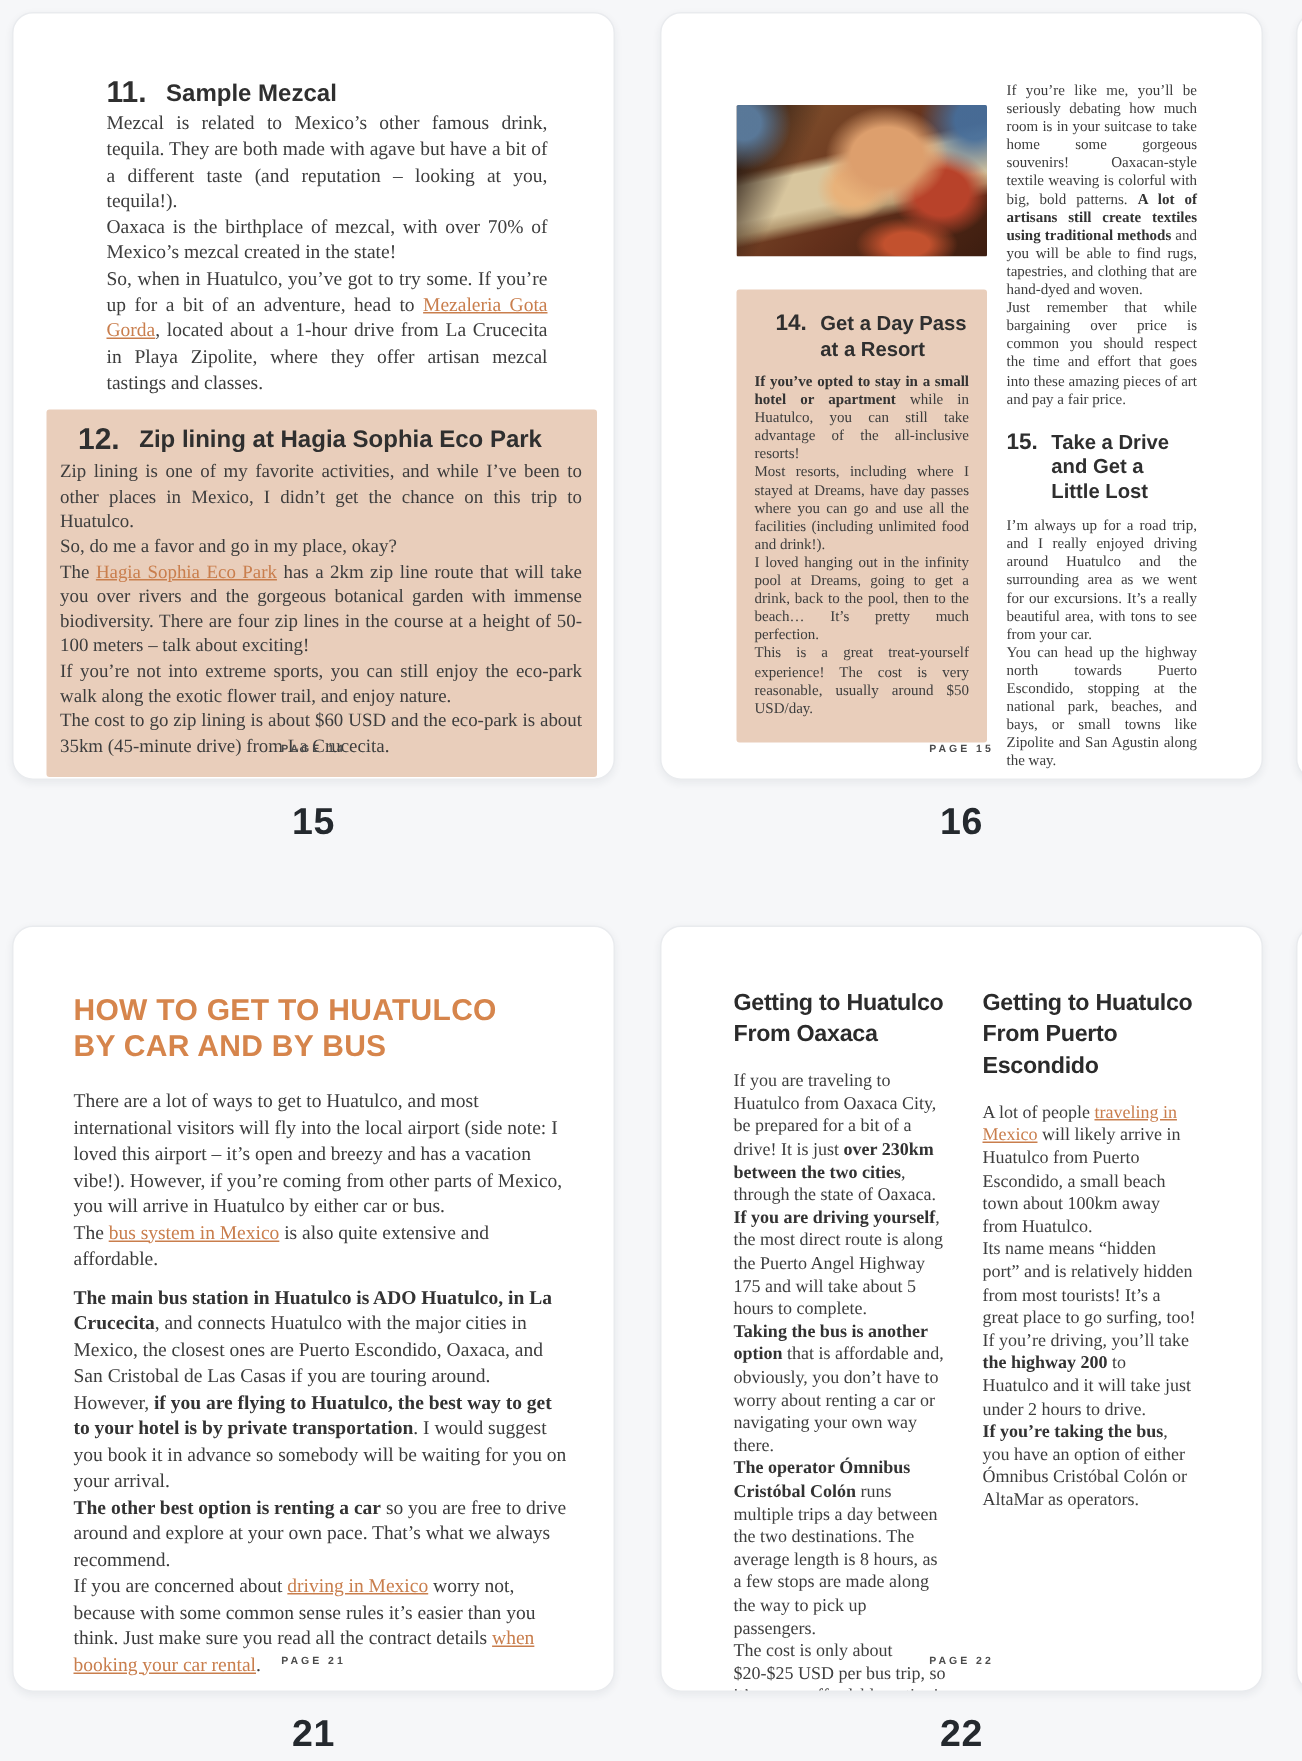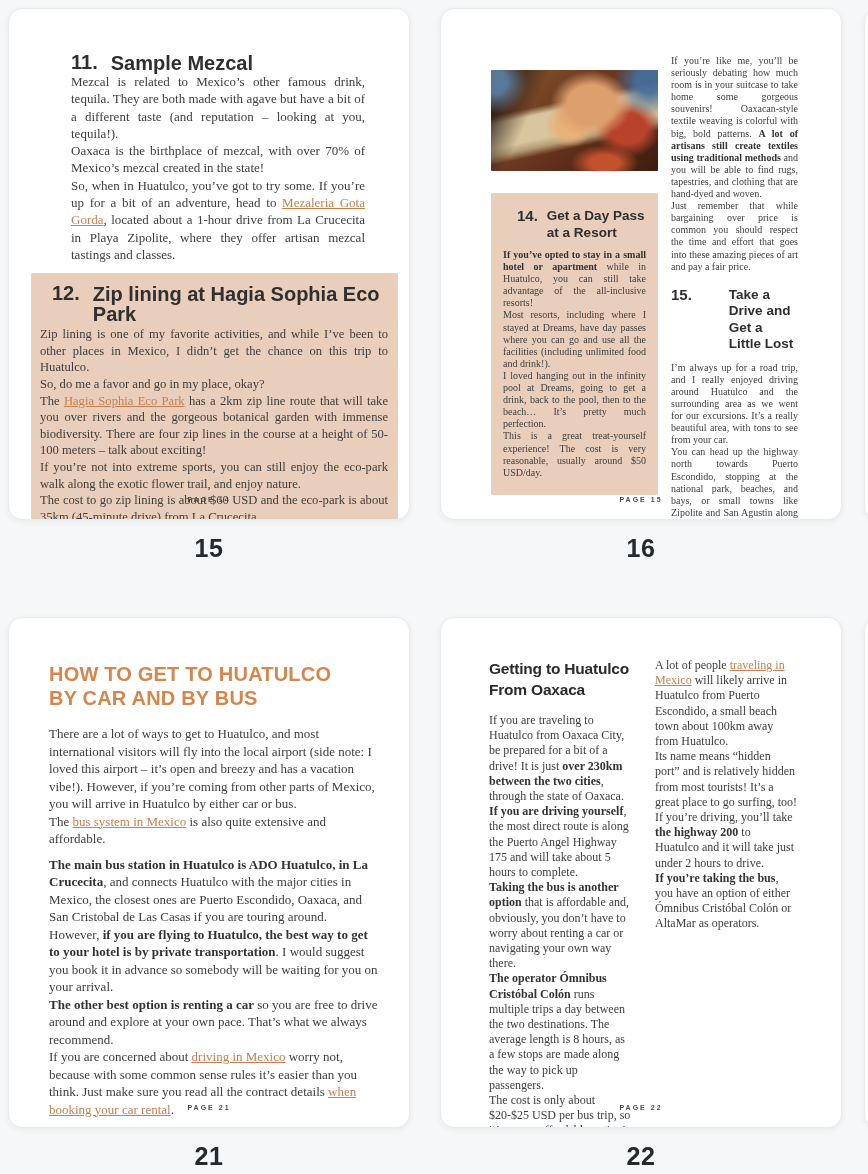--- a/index.html
+++ b/index.html
@@ -27,21 +27,21 @@
   
   .serif{font-family:"Liberation Serif","DejaVu Serif",serif;color:#3d3d3d;}
   .justify{text-align:justify;}
   .body p{margin:0;}
   .b{font-weight:700;color:#333;}
   .lnk{color:#c97e4d;text-decoration:underline;cursor:pointer;}
   .tiphead{display:flex;align-items:flex-start;}
   .tipnum{font-weight:700;color:#2f2f2f;flex:0 0 auto;}
   .tiptitle{margin:0;font-weight:700;color:#2f2f2f;}
   .lg .tipnum{font-size:20px;line-height:22px;margin-right:13px;}
-  .lg .tiptitle{font-size:20px;line-height:20px;padding-top:2px;}
+  .lg .tiptitle{font-size:16px;line-height:20px;padding-top:2px;}
   .md .tipnum{font-size:15px;line-height:17px;margin-right:9px;}
   .md .tiptitle{font-size:13.5px;line-height:16.5px;padding-top:1px;}
   .peachbox{background:#e9cebb;box-sizing:border-box;}
   .pfooter{
     position:absolute;left:0;right:0;bottom:16px;text-align:center;
     font-size:7px;font-weight:700;letter-spacing:2px;color:#4b4b4b;
   }
   
   .sec11{margin:42px 44px 0 62px;}
   .sec11 .body{font-size:13px;line-height:17.3px;}
@@ -61,21 +61,21 @@
       radial-gradient(circle at 95% 10%, rgba(70,110,155,.95) 0 7%, rgba(70,110,155,0) 20%),
       radial-gradient(circle at 3% 12%, rgba(95,135,175,.85) 0 6%, rgba(95,135,175,0) 17%),
       radial-gradient(ellipse 28% 40% at 82% 58%, #b8422a 0 38%, rgba(184,66,42,0) 72%),
       radial-gradient(ellipse 30% 26% at 68% 92%, #c2512e 0 30%, rgba(194,81,46,0) 68%),
       linear-gradient(115deg, rgba(35,22,16,.8) 0 10%, rgba(35,22,16,0) 28%),
       linear-gradient(168deg, rgba(0,0,0,0) 34%, #d8c69e 40% 58%, #b49a72 64%, rgba(0,0,0,0) 70%),
       linear-gradient(135deg, #8a5a32, #63301b 55%, #3c1d10);
   }
   .box14{margin-top:22px;padding:14px 12px 16px 12px;border-radius:2px;}
   .box14 .tiphead{margin-left:14px;margin-bottom:8px;}
-  .colBR .tiphead{margin:13px 0 9px 0;gap:28px;}
+  .colBR .tiphead{margin:13px 0 9px 0;}
   
   .innerC{padding:44px 36px 0 40px;}
   .titleC{
     margin:0;font-size:20px;line-height:24px;font-weight:700;
     color:#d6854c;letter-spacing:.2px;white-space:pre-line;
   }
   .innerC .body{margin-top:15px;font-size:13px;line-height:17.5px;width:330px;}
   .gap-top{margin-top:8px !important;}
   
   .colsD{display:flex;gap:24px;padding:40px 48px 0 48px;}
@@ -180,20 +180,21 @@
         <h2 class="titleD">Getting to Huatulco From Oaxaca</h2>
         <div class="body serif">
           <p><span>If you are traveling to Huatulco from Oaxaca City, be prepared for a bit of a drive! It is just </span><span class="b">over 230km between the two cities</span><span>, through the state of Oaxaca.</span></p>
           <p><span class="b">If you are driving yourself</span><span>, the most direct route is along the Puerto Angel Highway 175 and will take about 5 hours to complete.</span></p>
           <p><span class="b">Taking the bus is another option</span><span> that is affordable and, obviously, you don’t have to worry about renting a car or navigating your own way there.</span></p>
           <p><span class="b">The operator Ómnibus Cristóbal Colón</span><span> runs multiple trips a day between the two destinations. The average length is 8 hours, as a few stops are made along the way to pick up passengers.</span></p>
           <p><span>The cost is only about $20-$25 USD per bus trip, so it’s a very affordable option!</span></p>
         </div>
       </div>
       <div class="colD">
+        <h2 class="titleD">Getting to Huatulco From Puerto Escondido</h2>
         <div class="body serif">
           <p><span>A lot of people </span><a class="lnk">traveling in Mexico</a><span> will likely arrive in Huatulco from Puerto Escondido, a small beach town about 100km away from Huatulco.</span></p>
           <p><span>Its name means “hidden port” and is relatively hidden from most tourists! It’s a great place to go surfing, too! If you’re driving, you’ll take </span><span class="b">the highway 200</span><span> to Huatulco and it will take just under 2 hours to drive.</span></p>
           <p><span class="b">If you’re taking the bus</span><span>, you have an option of either Ómnibus Cristóbal Colón or AltaMar as operators.</span></p>
         </div>
       </div>
     </div>
     <div class="pfooter">PAGE 22</div>
   </div>
   <div class="plabel" style="left:440px;top:1142px;width:402px">22</div>

